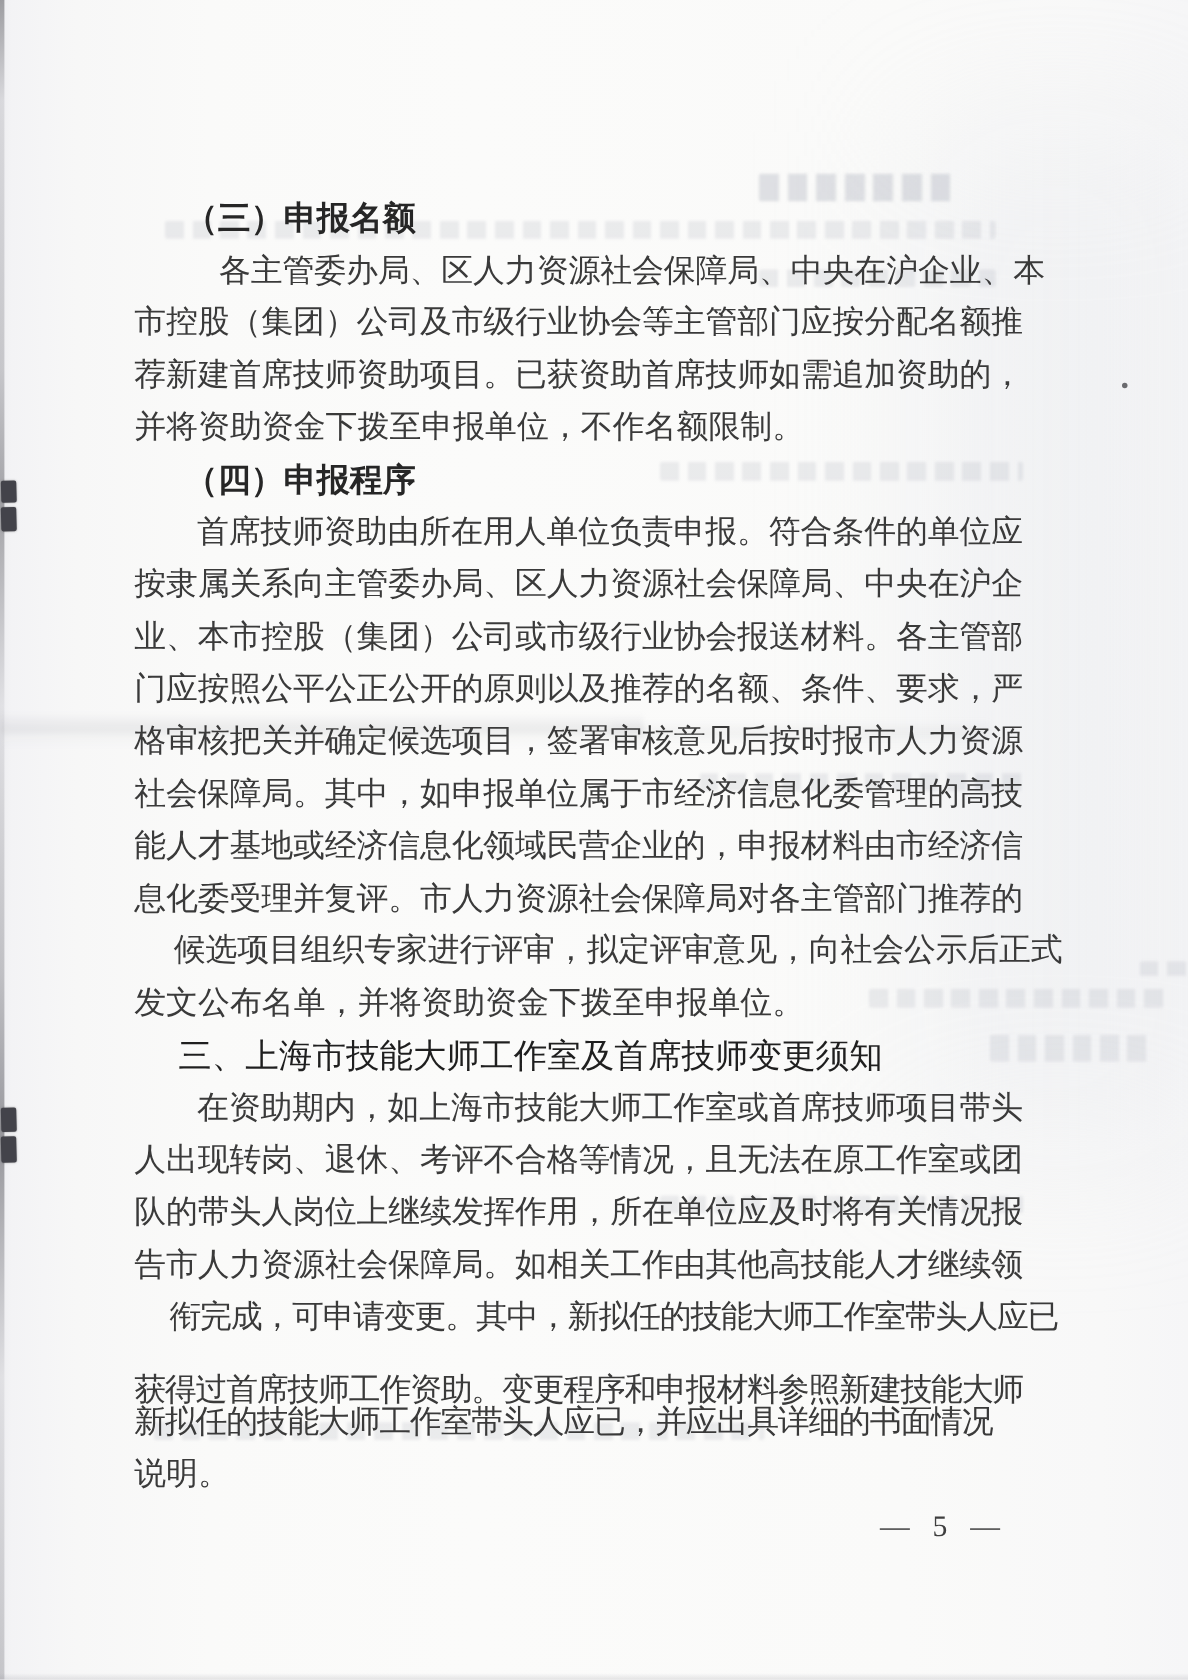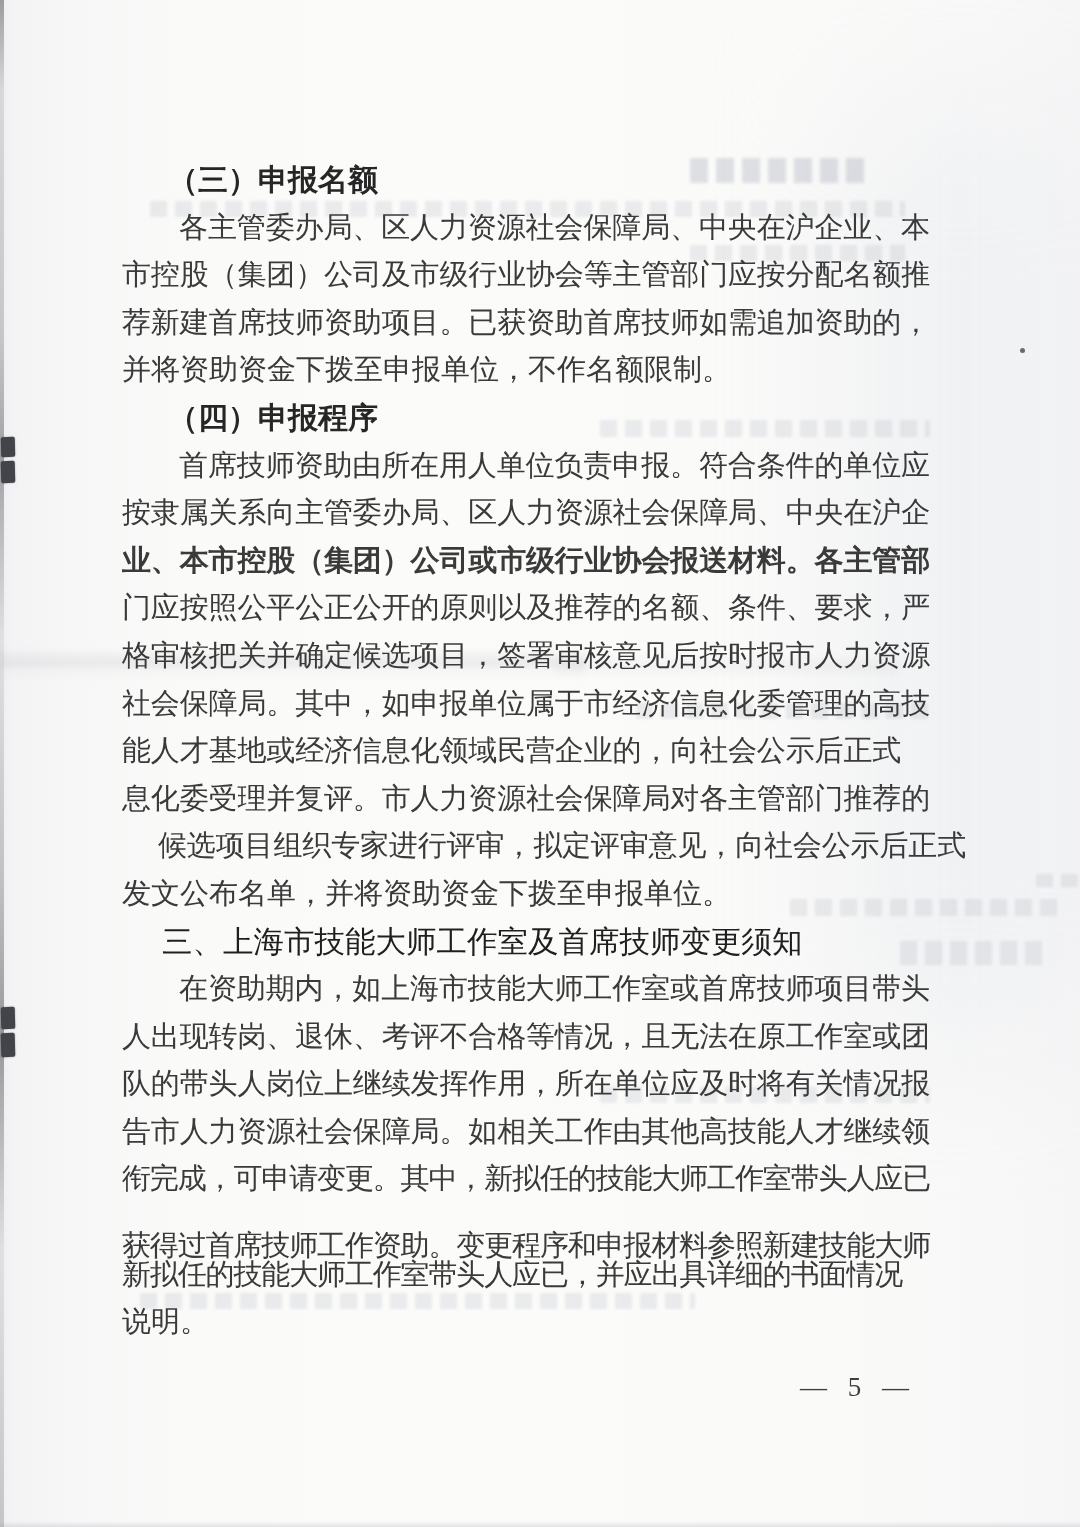--- a/index.html
+++ b/index.html
@@ -6,21 +6,21 @@
   .page{
     position:relative;
     width:1080px;height:1527px;
     margin:0 auto;
     overflow:hidden;
     background:
       linear-gradient(90deg,#ededf0 0px,#f3f3f5 10px,#f7f7f7 70px,#fafaf9 190px,#fbfbfa 430px,#fafaf9 820px,#f8f8f8 1000px,#f6f6f7 1080px);
     font-family:"Liberation Serif","DejaVu Serif",serif;
   }
   
-  .doc{position:absolute;left:122px;top:156px;width:808px;}
+  .doc{position:absolute;left:122px;top:175px;width:808px;}
   .row{
     height:47.6px;line-height:47.6px;
     font-size:29px;color:#3a3a3a;
     white-space:nowrap;
   }
   .row .txt{display:inline-block;white-space:nowrap;}
   .row.first{padding-left:57px;}
   .row.heading2{font-weight:700;color:#262626;padding-left:46px;font-size:30px;}
   .row.heading1{
     font-weight:400;color:#1f1f1f;padding-left:40px;font-size:30.5px;
@@ -94,41 +94,41 @@
   <div class="ghost" style="left:636px;top:703px;width:294px;height:16px;"></div>
   <div class="ghost" style="left:1036px;top:874px;width:44px;height:13px;"></div>
   <div class="ghost" style="left:790px;top:899px;width:270px;height:17px;"></div>
   <div class="ghost" style="left:900px;top:941px;width:150px;height:24px;"></div>
   <div class="ghost" style="left:600px;top:1087px;width:330px;height:16px;"></div>
   <div class="ghost" style="left:140px;top:1293px;width:555px;height:16px;"></div>
   <div class="speck" style="left:1020px;top:348px;"></div>
 
   <div class="doc">
       <div class="row heading2"><span class="txt">（三）申报名额</span></div>
-      <div class="row line first fill"><span class="txt" style="letter-spacing: -0.115385px;">各主管委办局、区人力资源社会保障局、中央在沪企业、本</span></div>
+      <div class="row line first fill"><span class="txt" style="letter-spacing: -0.115385px; margin-left: 20px;">各主管委办局、区人力资源社会保障局、中央在沪企业、本</span></div>
       <div class="row line fill"><span class="txt" style="letter-spacing: -0.142857px;">市控股（集团）公司及市级行业协会等主管部门应按分配名额推</span></div>
       <div class="row line fill"><span class="txt" style="letter-spacing: -0.142857px;">荐新建首席技师资助项目。已获资助首席技师如需追加资助的，</span></div>
       <div class="row line lastline"><span class="txt">并将资助资金下拨至申报单位，不作名额限制。</span></div>
       <div class="row heading2"><span class="txt">（四）申报程序</span></div>
       <div class="row line first fill"><span class="txt" style="letter-spacing: -0.115385px;">首席技师资助由所在用人单位负责申报。符合条件的单位应</span></div>
       <div class="row line fill"><span class="txt" style="letter-spacing: -0.142857px;">按隶属关系向主管委办局、区人力资源社会保障局、中央在沪企</span></div>
-      <div class="row line fill"><span class="txt" style="letter-spacing: -0.142857px; font-weight: bold;">业、本市控股（集团）公司或市级行业协会报送材料。各主管部</span></div>
+      <div class="row line fill"><span class="txt" style="letter-spacing: -0.142857px;">业、本市控股（集团）公司或市级行业协会报送材料。各主管部</span></div>
       <div class="row line fill"><span class="txt" style="letter-spacing: -0.142857px;">门应按照公平公正公开的原则以及推荐的名额、条件、要求，严</span></div>
       <div class="row line fill"><span class="txt" style="letter-spacing: -0.142857px;">格审核把关并确定候选项目，签署审核意见后按时报市人力资源</span></div>
       <div class="row line fill"><span class="txt" style="letter-spacing: -0.142857px;">社会保障局。其中，如申报单位属于市经济信息化委管理的高技</span></div>
-      <div class="row line fill"><span class="txt" style="letter-spacing: -0.142857px;">能人才基地或经济信息化领域民营企业的，向社会公示后正式</span></div>
+      <div class="row line fill"><span class="txt" style="letter-spacing: -0.142857px;">能人才基地或经济信息化领域民营企业的，申报材料由市经济信</span></div>
       <div class="row line fill"><span class="txt" style="letter-spacing: -0.142857px;">息化委受理并复评。市人力资源社会保障局对各主管部门推荐的</span></div>
       <div class="row line fill"><span class="txt" style="letter-spacing: -0.142857px; margin-left: 36px;">候选项目组织专家进行评审，拟定评审意见，向社会公示后正式</span></div>
       <div class="row line lastline"><span class="txt">发文公布名单，并将资助资金下拨至申报单位。</span></div>
       <div class="row heading1"><span class="txt">三、上海市技能大师工作室及首席技师变更须知</span></div>
       <div class="row line first fill"><span class="txt" style="letter-spacing: -0.115385px;">在资助期内，如上海市技能大师工作室或首席技师项目带头</span></div>
       <div class="row line fill"><span class="txt" style="letter-spacing: -0.142857px;">人出现转岗、退休、考评不合格等情况，且无法在原工作室或团</span></div>
       <div class="row line fill"><span class="txt" style="letter-spacing: -0.142857px;">队的带头人岗位上继续发挥作用，所在单位应及时将有关情况报</span></div>
       <div class="row line fill"><span class="txt" style="letter-spacing: -0.142857px;">告市人力资源社会保障局。如相关工作由其他高技能人才继续领</span></div>
-      <div class="row line fill"><span class="txt" style="letter-spacing: -1.13793px;">衔完成，可申请变更。其中，新拟任的技能大师工作室带头人应已</span></div>
+      <div class="row line fill"><span class="txt" style="letter-spacing: -1.13793px; margin-left: 32px;">衔完成，可申请变更。其中，新拟任的技能大师工作室带头人应已</span></div>
       <div class="row line fill"><span class="txt" style="letter-spacing: -1.13793px; margin-top: 19px;">获得过首席技师工作资助。变更程序和申报材料参照新建技能大师</span></div>
       <div class="row line fill"><span class="txt" style="letter-spacing: -1.13793px;">新拟任的技能大师工作室带头人应已，并应出具详细的书面情况</span></div>
       <div class="row line lastline"><span class="txt">说明。</span></div>
     </div>
 
   <div class="pagenum">— 5 —</div>
 
 </div>
 
 </body></html>

